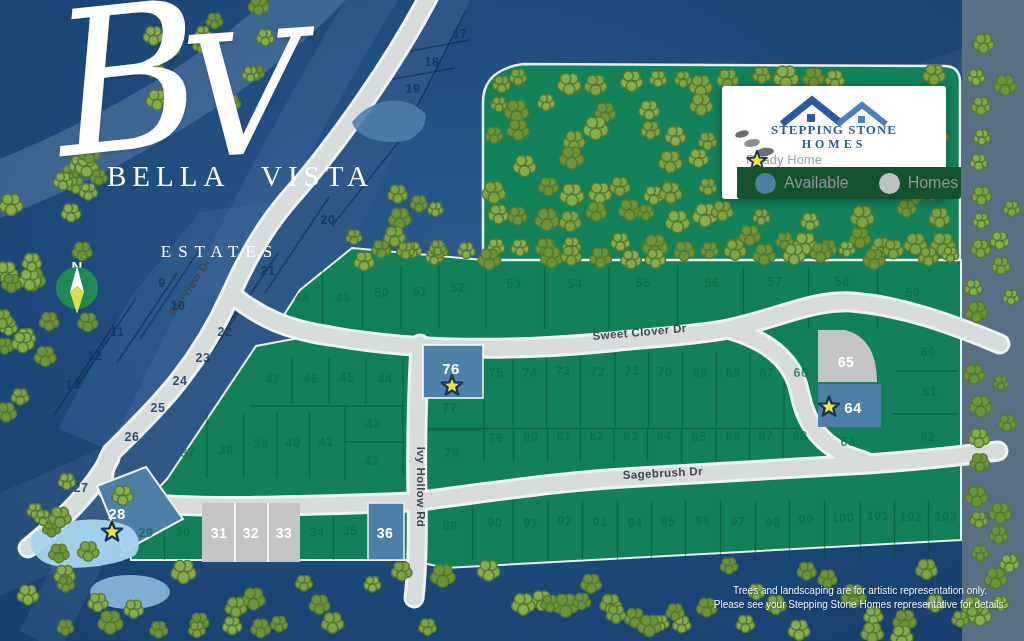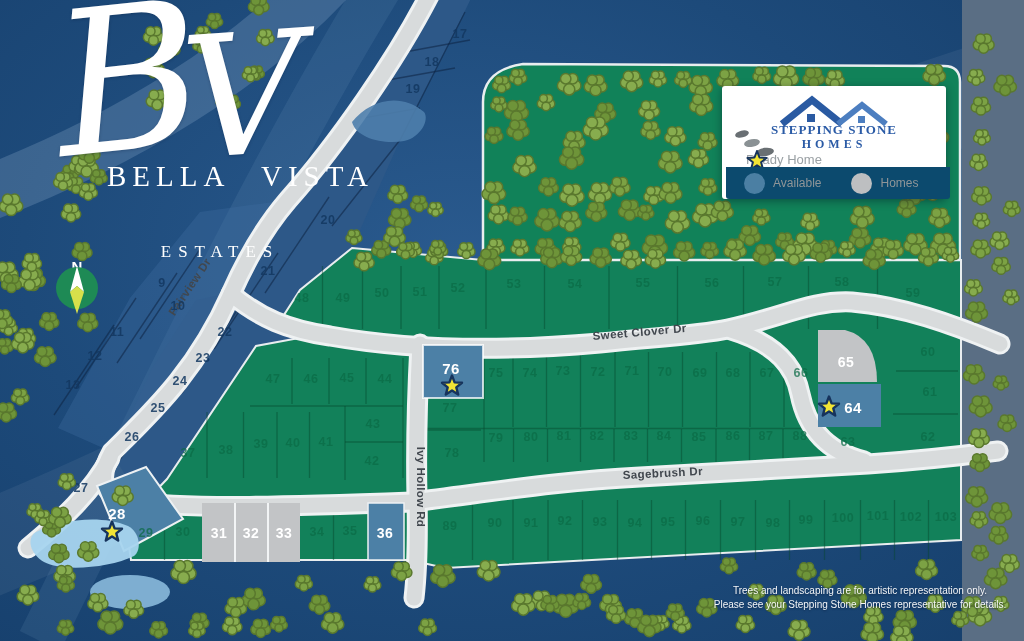--- a/index.html
+++ b/index.html
@@ -25,22 +25,22 @@
   .legend{position:absolute;left:722px;top:86px;width:224px;height:113px;background:#fff;
           border-radius:3px;box-shadow:0 2px 8px rgba(0,10,30,.4);font-family:"Liberation Sans",sans-serif;}
   .legend .stones{position:absolute;left:10px;top:40px;}
   .legend .houses{position:absolute;left:52px;top:8px;}
   .legend .co1{position:absolute;left:0;top:36px;width:100%;text-align:center;
                font-family:"Liberation Serif",serif;font-weight:bold;color:#2b5ba6;font-size:13px;letter-spacing:1px;}
   .legend .co2{position:absolute;left:0;top:51px;width:100%;text-align:center;
                font-family:"Liberation Serif",serif;font-weight:bold;color:#2b5ba6;font-size:12px;letter-spacing:4px;}
   .legend .ready{position:absolute;left:24px;top:64px;height:18px;display:flex;align-items:center;gap:6px;
                  color:#9aa0a4;font-size:13px;}
-  .legend .strip{position:absolute;left:4px;bottom:0;width:100%;height:32px;background:#0c4a6e;
-                 border-radius:0 0 3px 3px;display:flex;align-items:center;color:#8f9598;font-size:12px;}
+  .legend .strip{position:absolute;left:15px;bottom:0;width:100%;height:32px;background:#14532d;
+                 border-radius:0 0 3px 3px;display:flex;align-items:center;color:#8f9598;font-size:16px;}
   .legend .strip .item{display:flex;align-items:center;gap:8px;}
   .legend .strip .i1{margin-left:18px;}
   .legend .strip .i2{margin-left:30px;}
   .dot{width:21px;height:21px;border-radius:50%;}
   
   .disclaimer{position:absolute;left:694px;top:584px;width:332px;text-align:center;color:rgba(255,255,255,.95);
               font-size:10px;line-height:1.4;text-shadow:0 1px 2px rgba(0,20,50,.5);}
 </style>
 </head>
 <body>

